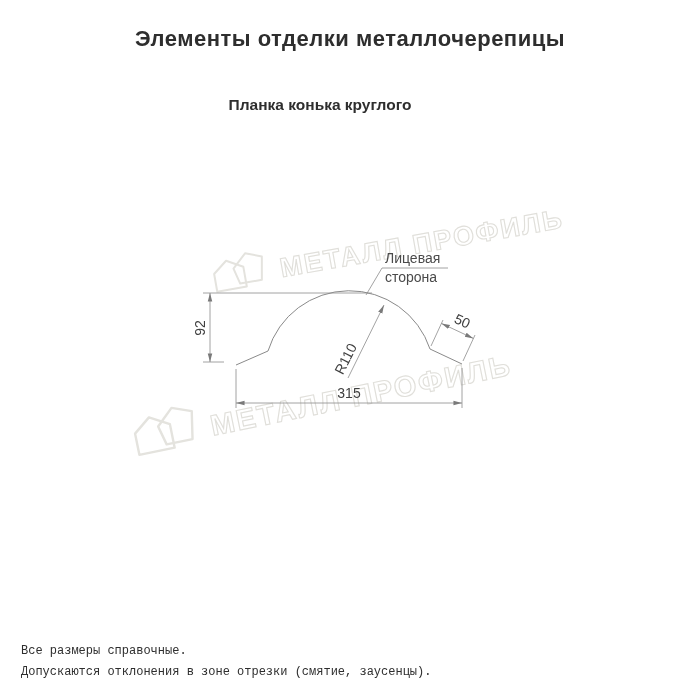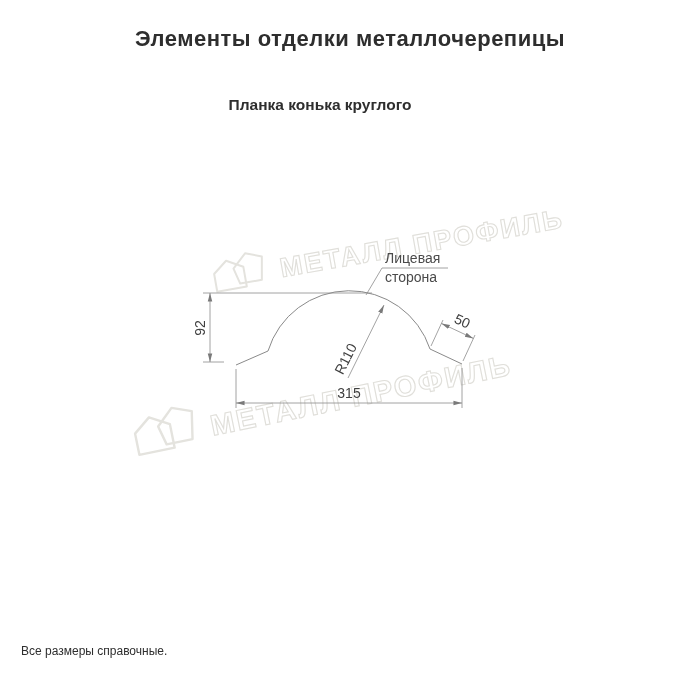--- a/index.html
+++ b/index.html
@@ -11,21 +11,21 @@
     position:absolute;top:26px;left:0;width:700px;text-align:center;
     font-size:22px;font-weight:bold;color:#2e2e2e;letter-spacing:0.5px;
   }
   .subtitle{
     position:absolute;top:95px;left:0;width:612px;text-align:center;
     font-size:15.5px;font-weight:bold;color:#2e2e2e;line-height:19px;margin-left:14px;
   }
   .drawing-svg{position:absolute;top:0;left:0;}
   .footer{
     position:absolute;left:21px;top:641px;
-    font-size:12px;color:#2e2e2e;line-height:21px;
+    font-size:12px;color:#2e2e2e;line-height:21px;font-family:Liberation Mono, monospace;
   }
   .wm-text{
     font-size:27px;font-weight:bold;letter-spacing:2px;
     fill:none;stroke:#e0dfda;stroke-width:1.1px;
   }
   .wm-logo{fill:none;stroke:#e4e3de;stroke-width:2px;stroke-linejoin:round;}
   .dim-text{font-size:14px;fill:#3f3f3f;}
   .callout-text{font-size:14px;fill:#4a4a4a;}
   .thin{stroke:#8c8c8c;stroke-width:0.8;fill:none;}
   .profile{stroke:#8a8a8a;stroke-width:1;fill:none;stroke-linejoin:round;}
@@ -89,13 +89,14 @@
 
   <g>
     <polyline class="thin" points="366,295 382,268 448,268"></polyline>
     <text class="callout-text" x="385" y="263">Лицевая</text>
     <text class="callout-text" x="385" y="282">сторона</text>
   </g>
 </svg>
 
 <div class="footer">
   <div>Все размеры справочные.</div>
+  <div>Допускаются отклонения в зоне отрезки (смятие, заусенцы).</div>
 </div>
 
 </body></html>

